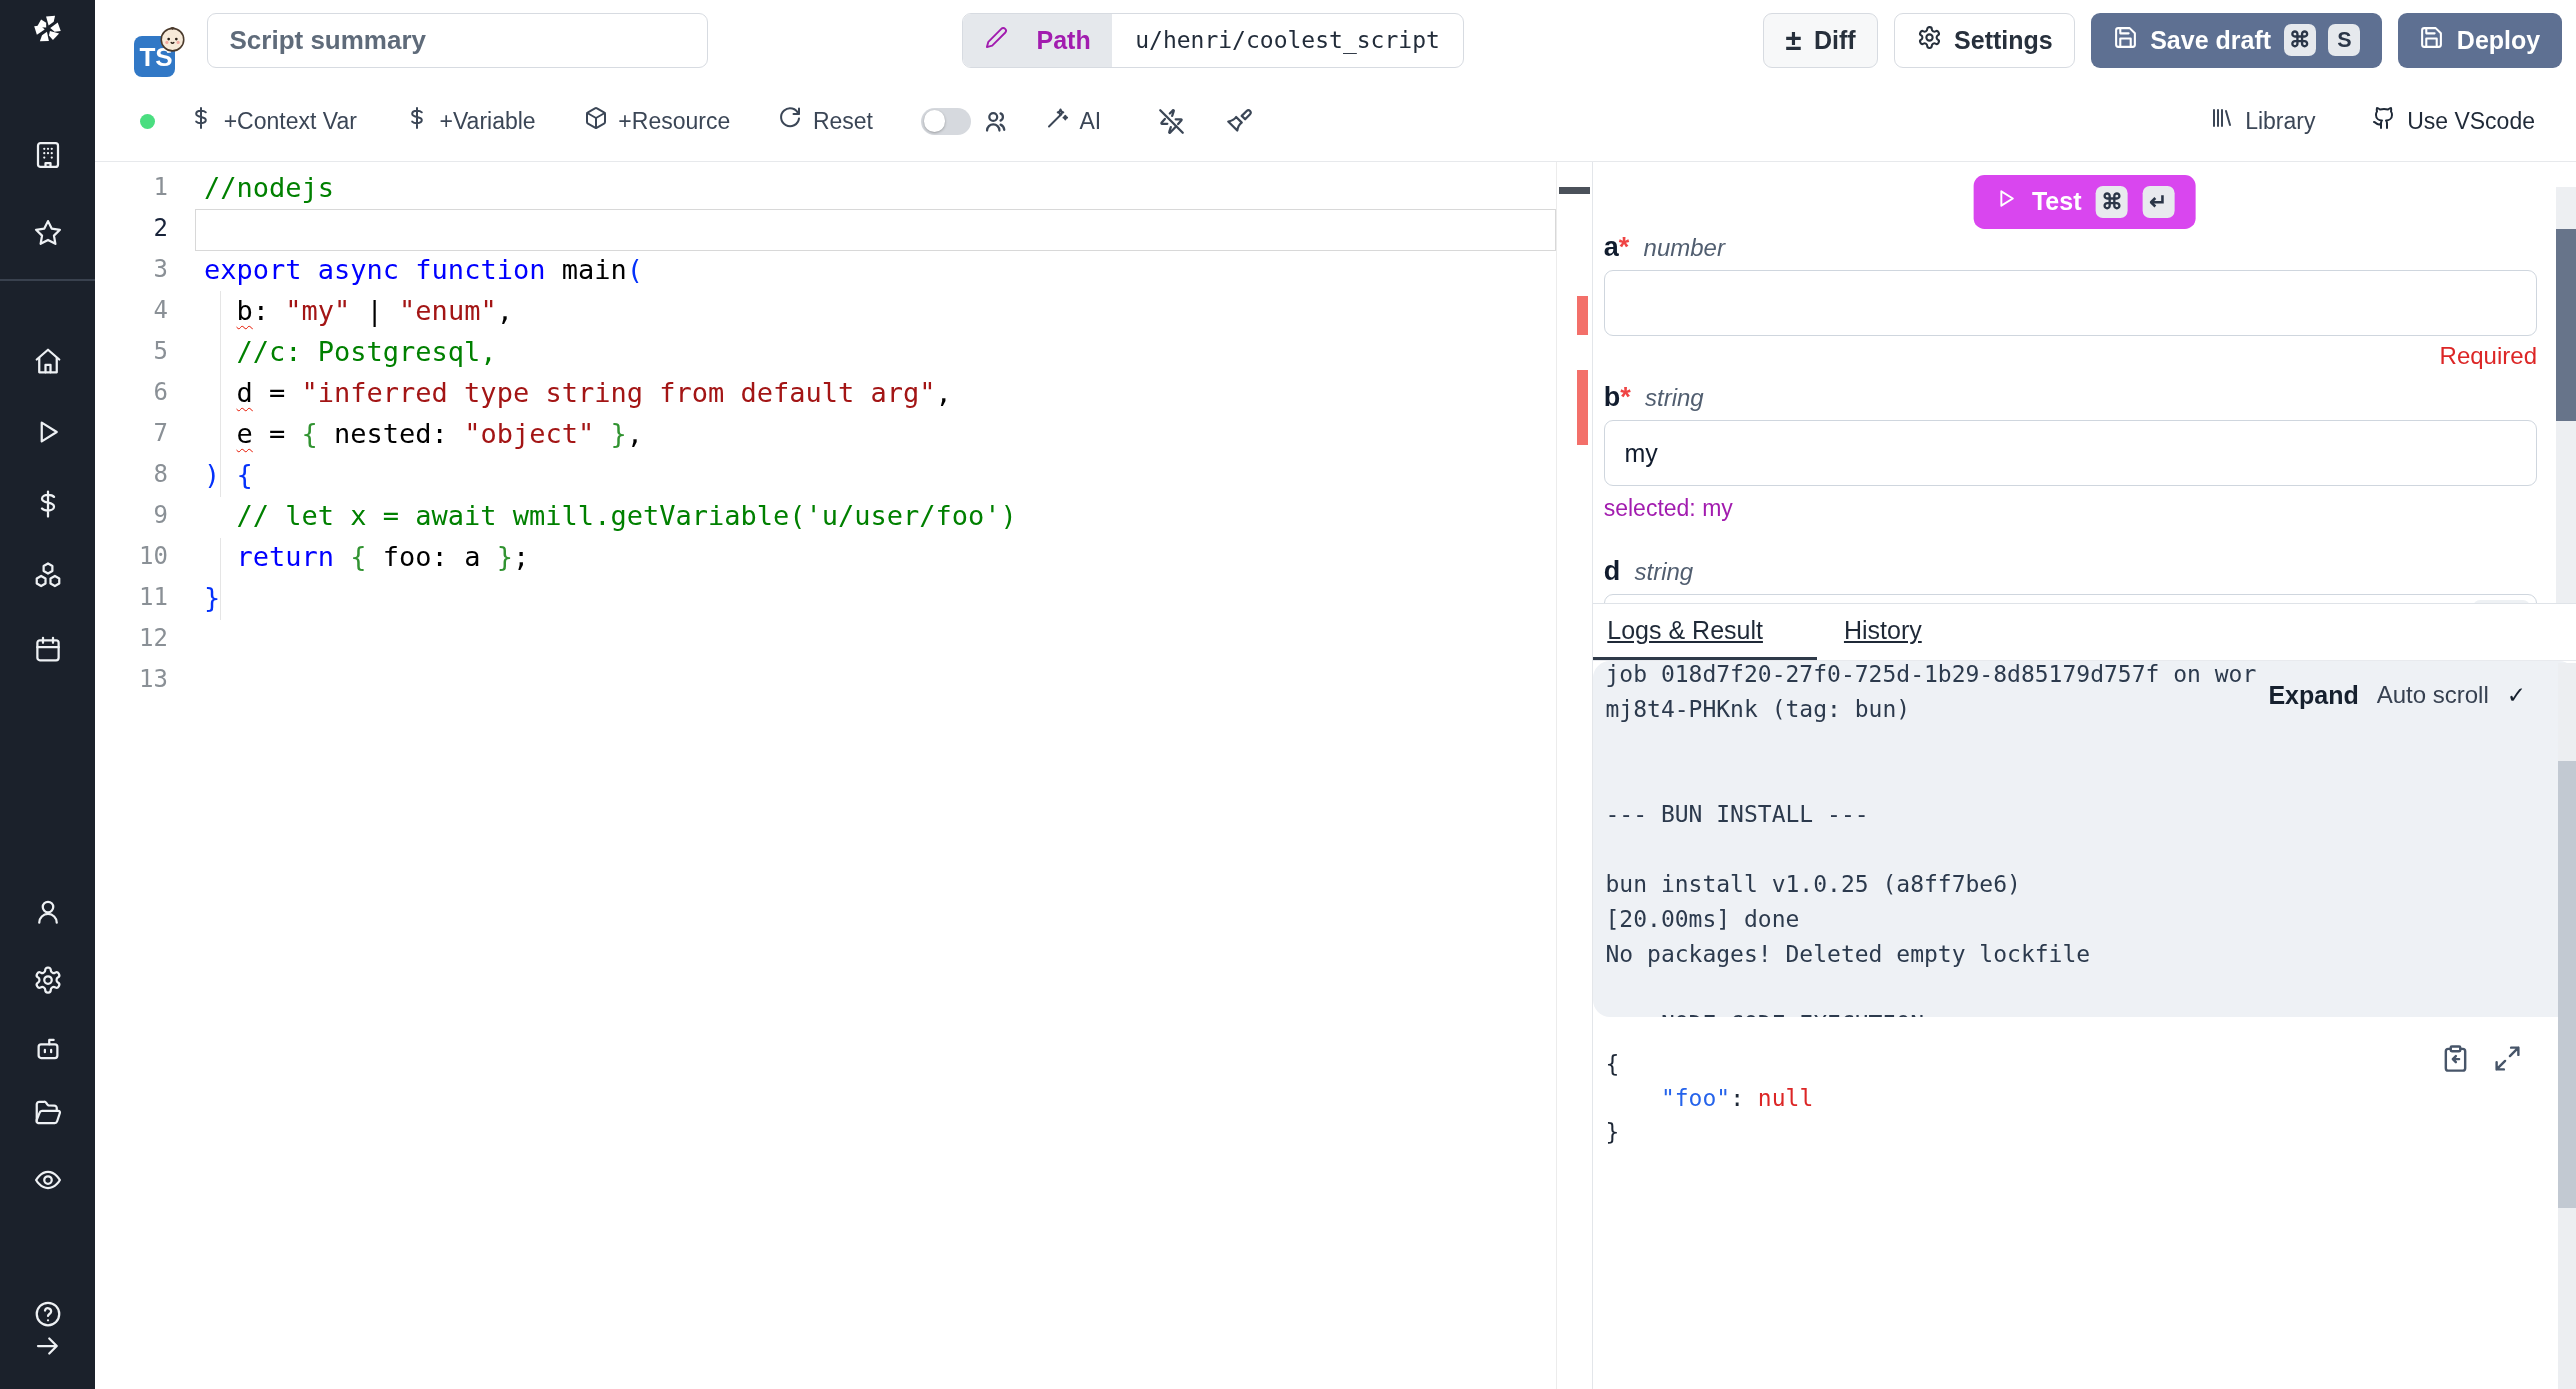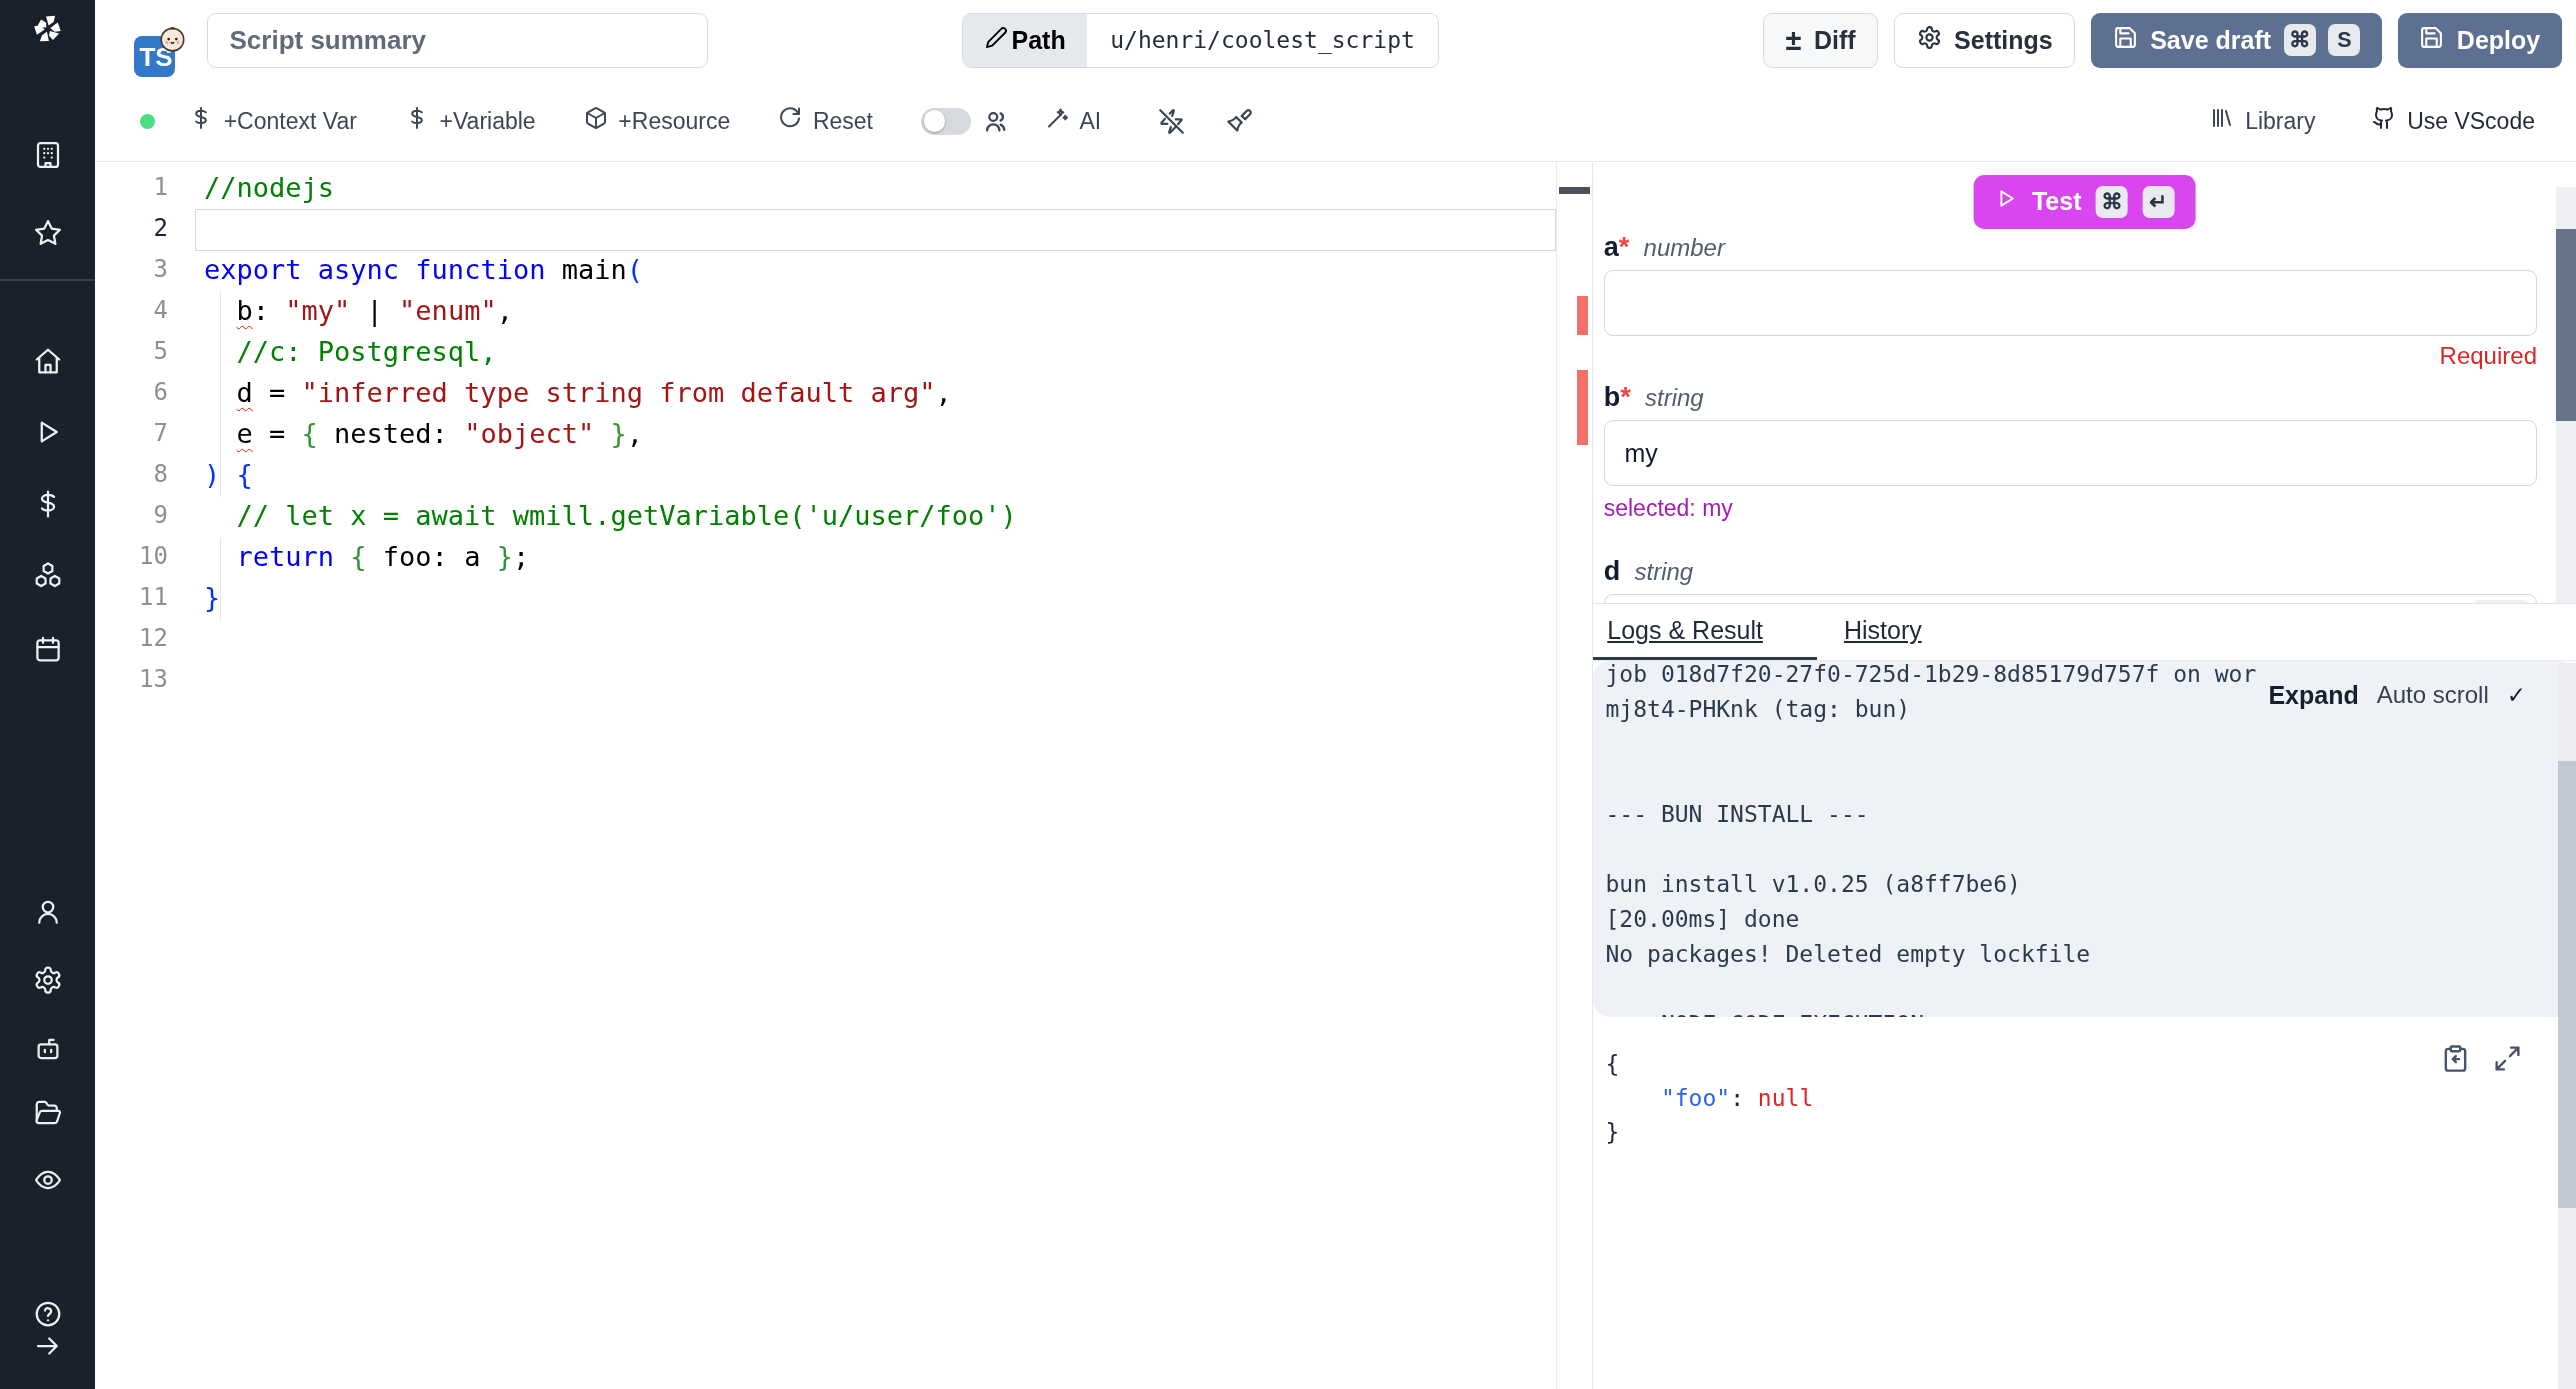--- a/index.html
+++ b/index.html
@@ -19,22 +19,22 @@
 
   .topbar { height:81px; background:#fff; display:flex; align-items:center; padding-left:39px; position:relative; flex:none; }
   .ts-badge { width:41px; height:41px; background:#3178c6; border-radius:8px; color:#fff;
     font-weight:bold; font-size:26px; display:flex; align-items:flex-end; padding:3.6px 5.4px; position:relative;margin-top:32px; }
   .mascot { position:absolute; top:-10.7px; right:-10.7px; width:27px; height:27px; }
   .summary-input { margin-left:32px; width:501px; height:55px; border:1.8px solid #d7dbe1; border-radius:9px;
     padding:0 21.5px; font-size:26px; font-weight:600; color:#1f2937; font-family:"Liberation Sans",sans-serif; outline:none; }
   .summary-input::placeholder { color:#5f6b7a; }
   .path-chip { position:absolute; left:867px; top:12.5px; height:55px; display:flex; align-items:stretch;
     border:1.8px solid #d7dbe1; border-radius:9px; overflow:hidden; background:#fff; }
-  .path-left { background:#e5e8ec; display:flex; align-items:center; gap:4px; padding:0 21.5px;
-    font-size:25px; font-weight:bold; color:#000000; }
+  .path-left { background:#e5e8ec; display:flex; align-items:center; gap:29px; padding:0 21.5px;
+    font-size:25px; font-weight:bold; color:#a21caf; }
   .path-left svg { width:23px; height:23px; }
   .path-right { display:flex; align-items:center; padding:0 23px; font-family:"DejaVu Sans Mono",monospace;
     font-size:23px; color:#222c3a; }
   .top-actions { position:absolute; right:14.3px; top:12.5px; display:flex; gap:16px; }
   .btn { height:55px; border-radius:9px; display:flex; align-items:center; gap:12.5px;
     font-size:25px; font-weight:600; padding:0 21.5px; cursor:pointer; }
   .btn svg { width:25px; height:25px; }
   .btn-light { background:#f7f8f9; border:1.8px solid #d7dbe1; color:#27303c; }
   .btn-white { background:#fff; border:1.8px solid #d7dbe1; color:#27303c; }
   .btn-slate { background:#5e7092; color:#fff; border:none; }

